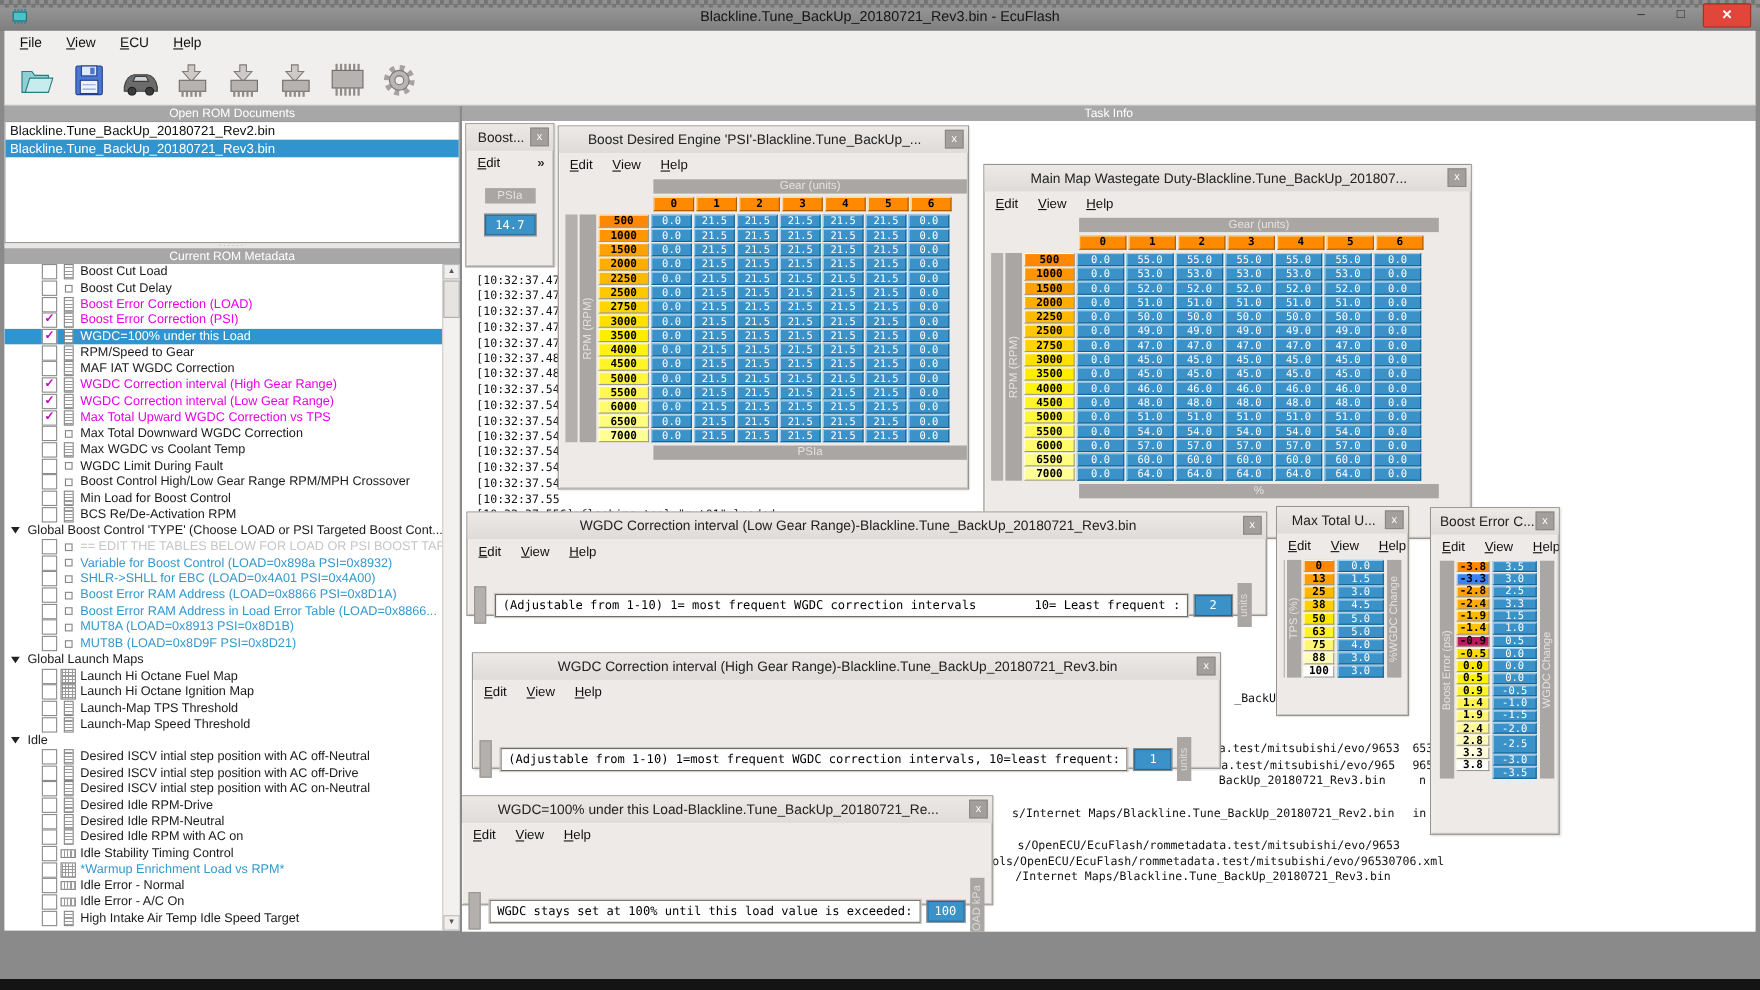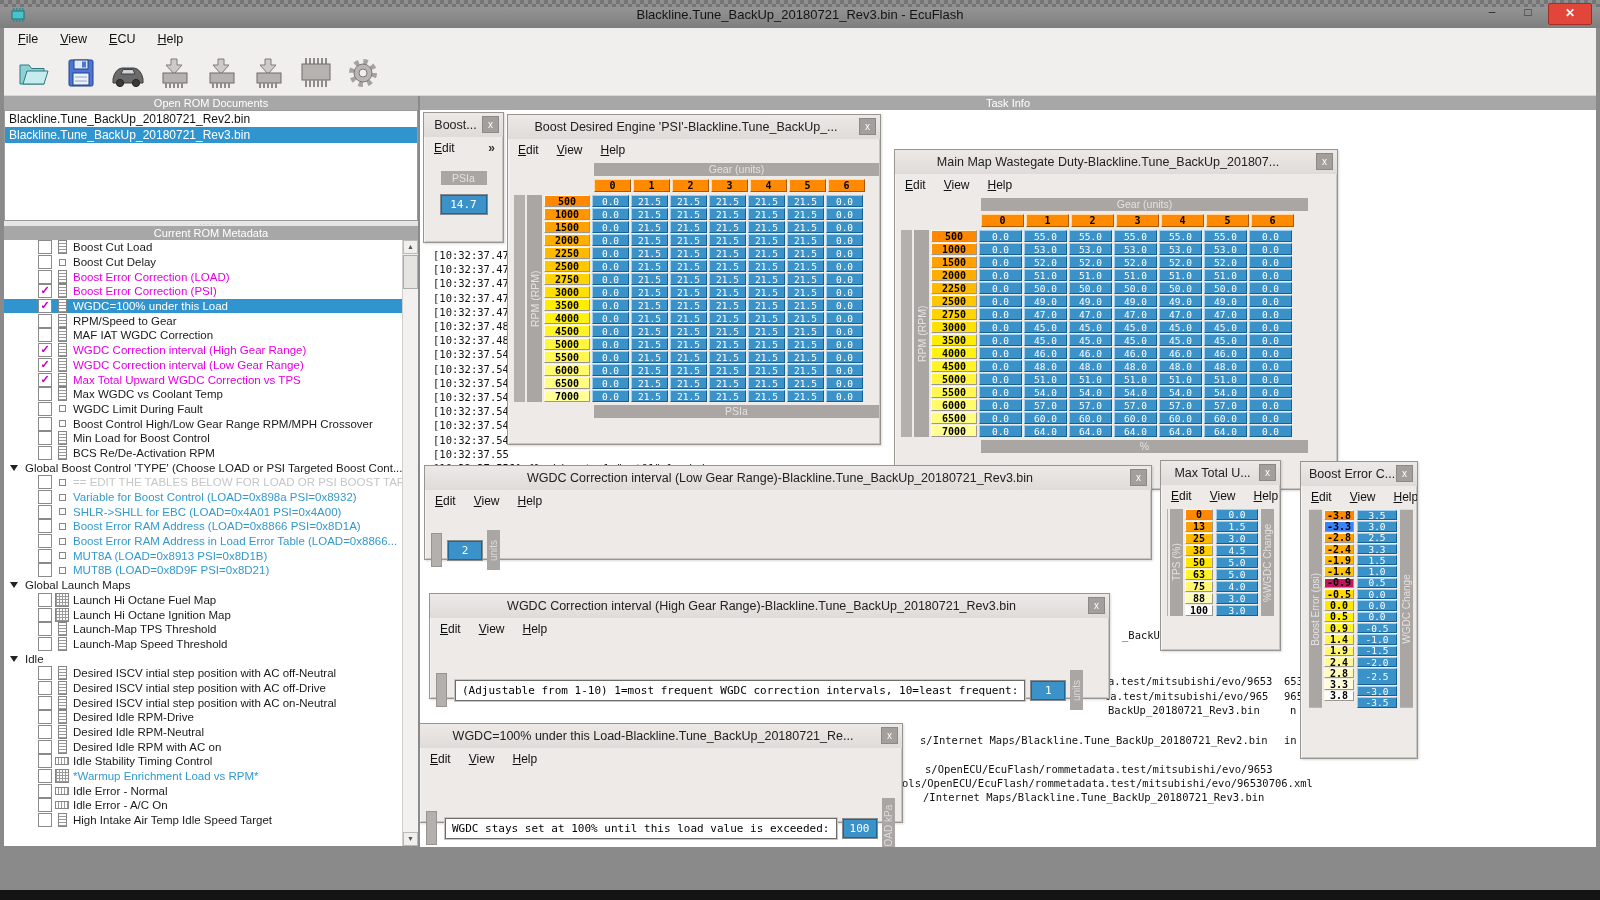--- a/index.html
+++ b/index.html
@@ -311,20 +311,27 @@
       <div class="trow item">
         <span class="cb">✓</span>
         <span class="icw">
           <span class="ic1d"></span>
         </span>
         <span class="lbl c-magenta">Max Total Upward WGDC Correction vs TPS</span>
       </div>
       <div class="trow item">
         <span class="cb"></span>
         <span class="icw">
+          <span class="icsc"></span>
+        </span>
+        <span class="lbl c-default">Max Total Downward WGDC Correction</span>
+      </div>
+      <div class="trow item">
+        <span class="cb"></span>
+        <span class="icw">
           <span class="ic1d"></span>
         </span>
         <span class="lbl c-default">Max WGDC vs Coolant Temp</span>
       </div>
       <div class="trow item">
         <span class="cb"></span>
         <span class="icw">
           <span class="icsc"></span>
         </span>
         <span class="lbl c-default">WGDC Limit During Fault</span>
@@ -961,20 +968,21 @@
           <div class="cw-x">x</div>
         </div>
         <div class="cw-menu">
           <span class="mi"><u>E</u>dit</span>
           <span class="mi"><u>V</u>iew</span>
           <span class="mi"><u>H</u>elp</span>
         </div>
         <div class="cw-body">
           <div class="row1d" style="margin-top: 16px;">
             <div class="sel1d"></div>
+            <div class="lbl1d mono">(Adjustable from 1-10) 1= most frequent WGDC correction intervals        10= Least frequent :</div>
             <div class="val1d" style="width: 32px;">2</div>
             <div class="unittag unit1d vtext" style="height: 34px;">units</div>
           </div>
         </div>
       </div>
       <div class="cw" id="w-high" style="left: 9px; top: 483px; width: 681px; height: 106px;">
         <div class="cw-title">
           <div class="t">WGDC Correction interval (High Gear Range)-Blackline.Tune_BackUp_20180721_Rev3.bin</div>
           <div class="cw-x">x</div>
         </div>

